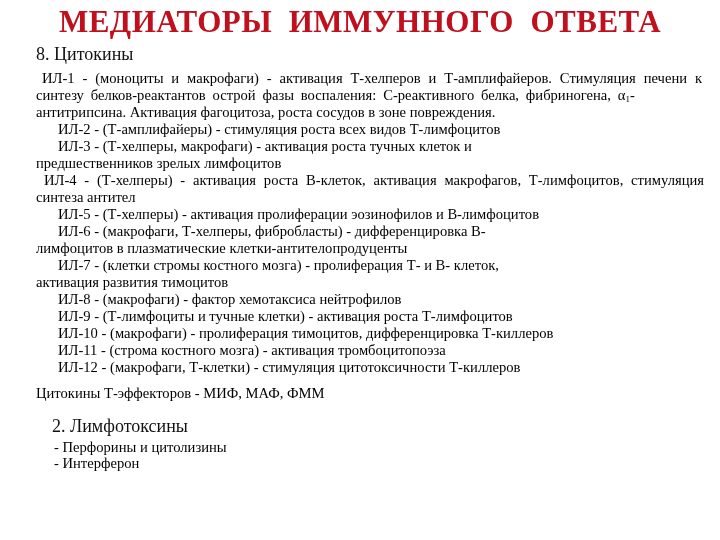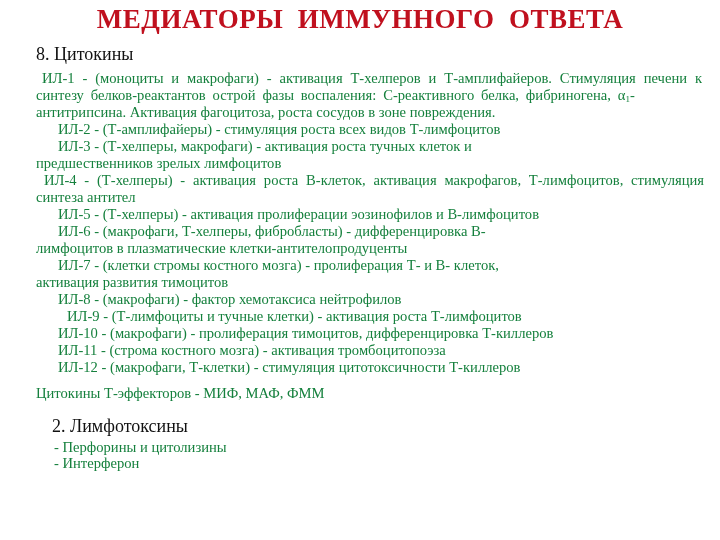--- a/index.html
+++ b/index.html
@@ -16,31 +16,31 @@
       color: #111111;
     }
     .title {
       position: absolute;
       left: 0;
       top: 4px;
       width: 720px;
       text-align: center;
       font-family: "Liberation Serif", serif;
       font-weight: bold;
-      font-size: 27px;
+      font-size: 31px;
       letter-spacing: 0.5px;
       color: #c0101e;
       white-space: pre;
     }
     .line {
       position: absolute;
       white-space: nowrap;
       font-size: 14.6px;
       line-height: 17px;
-      color: #15803d;
+      color: #000000;
     }
     .justify {
       text-align: justify;
       text-align-last: justify;
       white-space: normal;
       overflow: hidden;
       height: 17px;
     }
     .heading {
       position: absolute;
@@ -75,21 +75,21 @@
 <div class="line" style="left:36px; top:189px;">синтеза антител</div>
 
 <div class="line" style="left:58px; top:206px;">ИЛ-5 - (Т-хелперы) - активация пролиферации эозинофилов и В-лимфоцитов</div>
 <div class="line" style="left:58px; top:223px;">ИЛ-6 - (макрофаги, Т-хелперы, фибробласты) - дифференцировка В-</div>
 <div class="line" style="left:36px; top:240px;">лимфоцитов в плазматические клетки-антителопродуценты</div>
 
 <div class="line" style="left:58px; top:257px;">ИЛ-7 - (клетки стромы костного мозга) - пролиферация Т- и В- клеток,</div>
 <div class="line" style="left:36px; top:274px;">активация развития тимоцитов</div>
 
 <div class="line" style="left:58px; top:291px;font-family:Liberation Serif, serif;">ИЛ-8 - (макрофаги) - фактор хемотаксиса нейтрофилов</div>
-<div class="line" style="left:67px; top:308px;">ИЛ-9 - (Т-лимфоциты и тучные клетки) - активация роста Т-лимфоцитов</div>
+<div class="line" style="left:58px; top:308px;">ИЛ-9 - (Т-лимфоциты и тучные клетки) - активация роста Т-лимфоцитов</div>
 <div class="line" style="left:58px; top:325px;">ИЛ-10 - (макрофаги) - пролиферация тимоцитов, дифференцировка Т-киллеров</div>
 <div class="line" style="left:58px; top:342px;">ИЛ-11 - (строма костного мозга) - активация тромбоцитопоэза</div>
 <div class="line" style="left:58px; top:359px;">ИЛ-12 - (макрофаги, Т-клетки) - стимуляция цитотоксичности Т-киллеров</div>
 
 <div class="line" style="left:36px; top:385px;">Цитокины Т-эффекторов - МИФ, МАФ, ФММ</div>
 
 <div class="heading" style="left:52px; top:416px;">2. Лимфотоксины</div>
 <div class="line" style="left:54px; top:439px;">- Перфорины и цитолизины</div>
 <div class="line" style="left:54px; top:455px;">- Интерферон</div>
 

